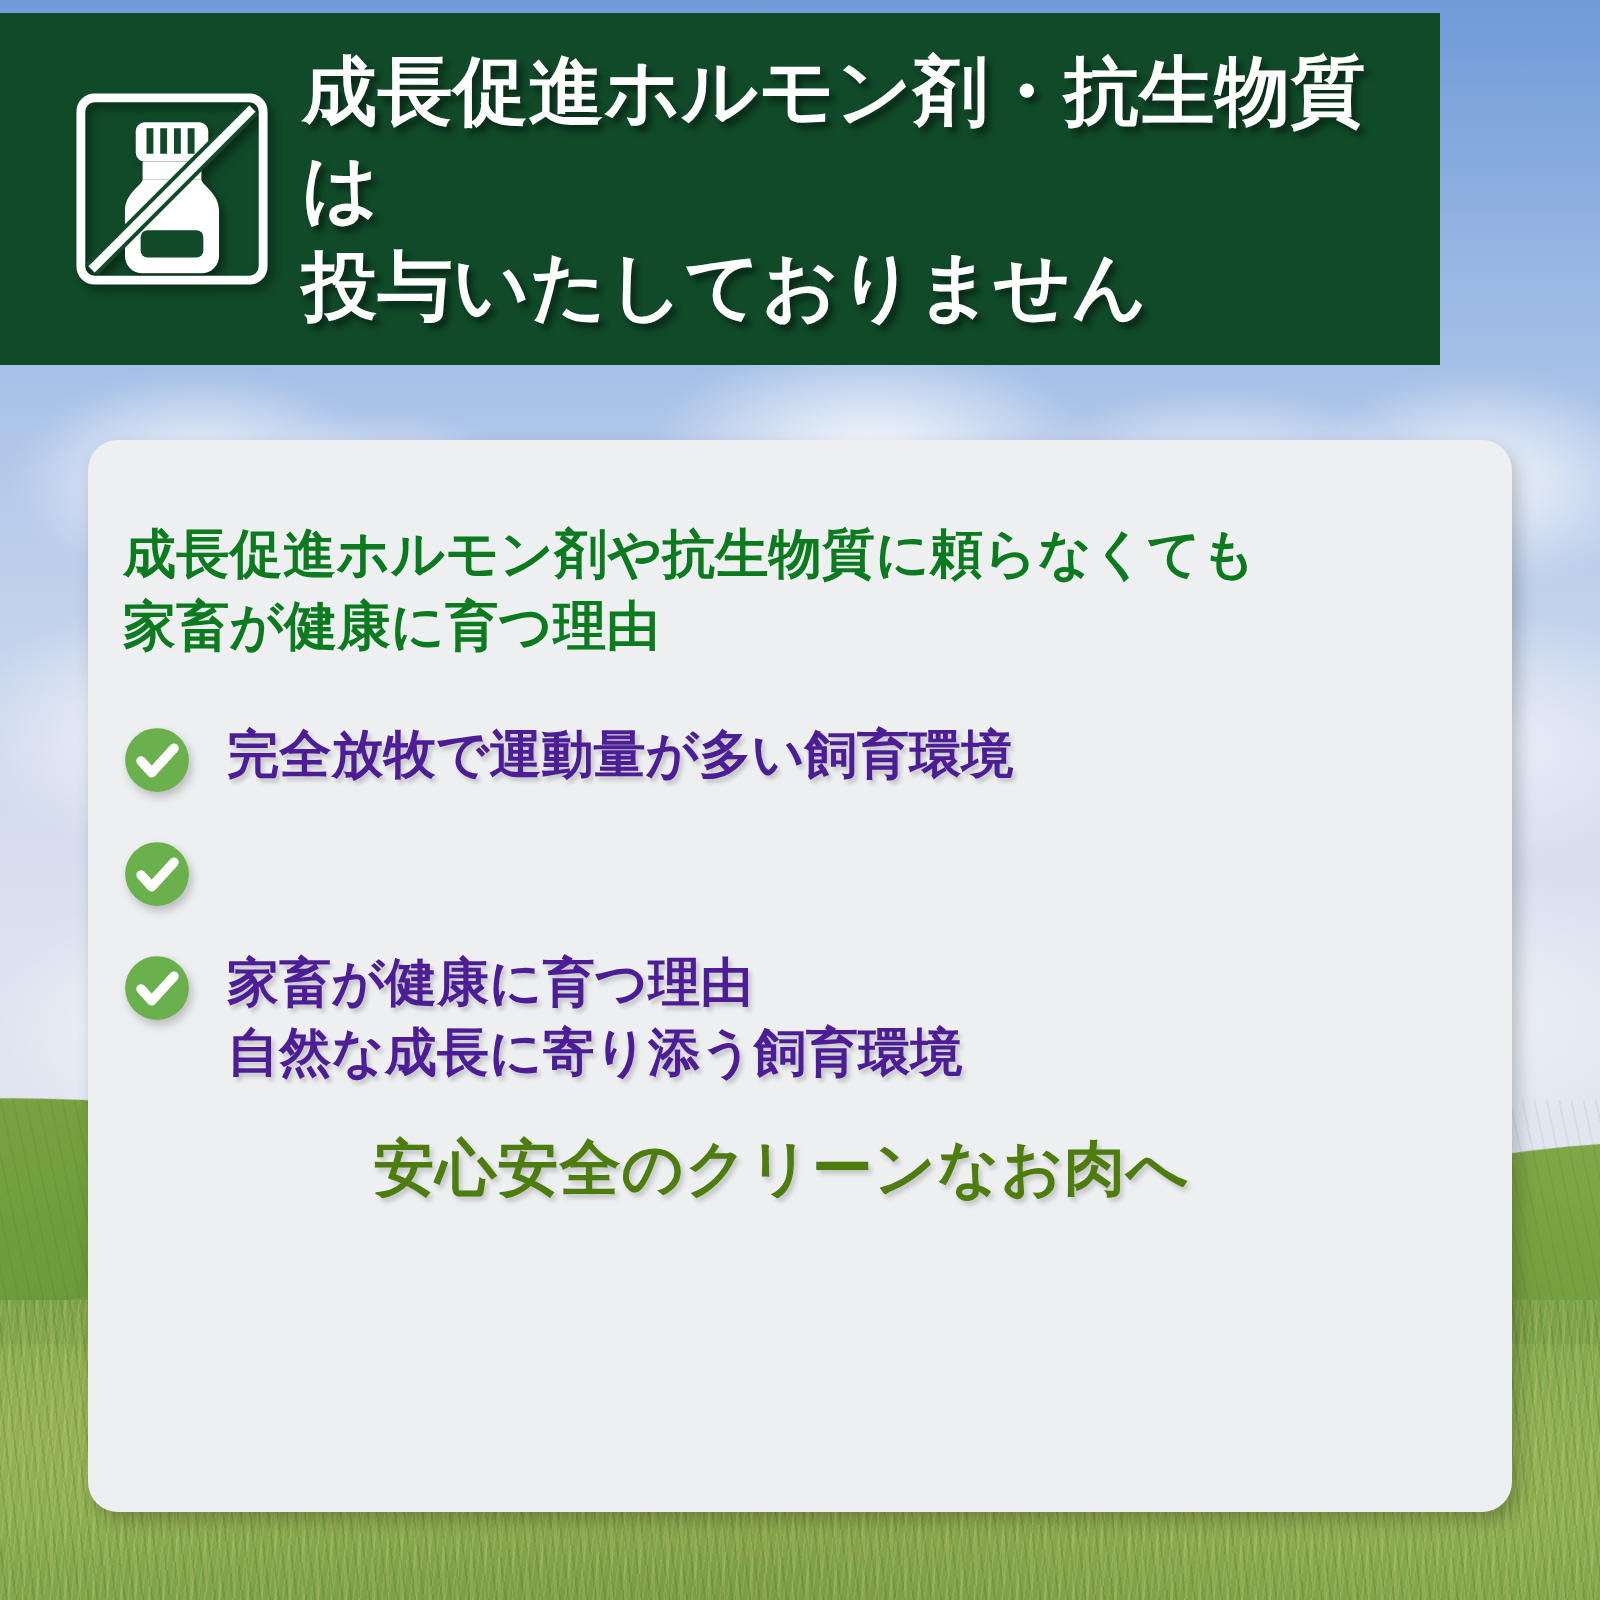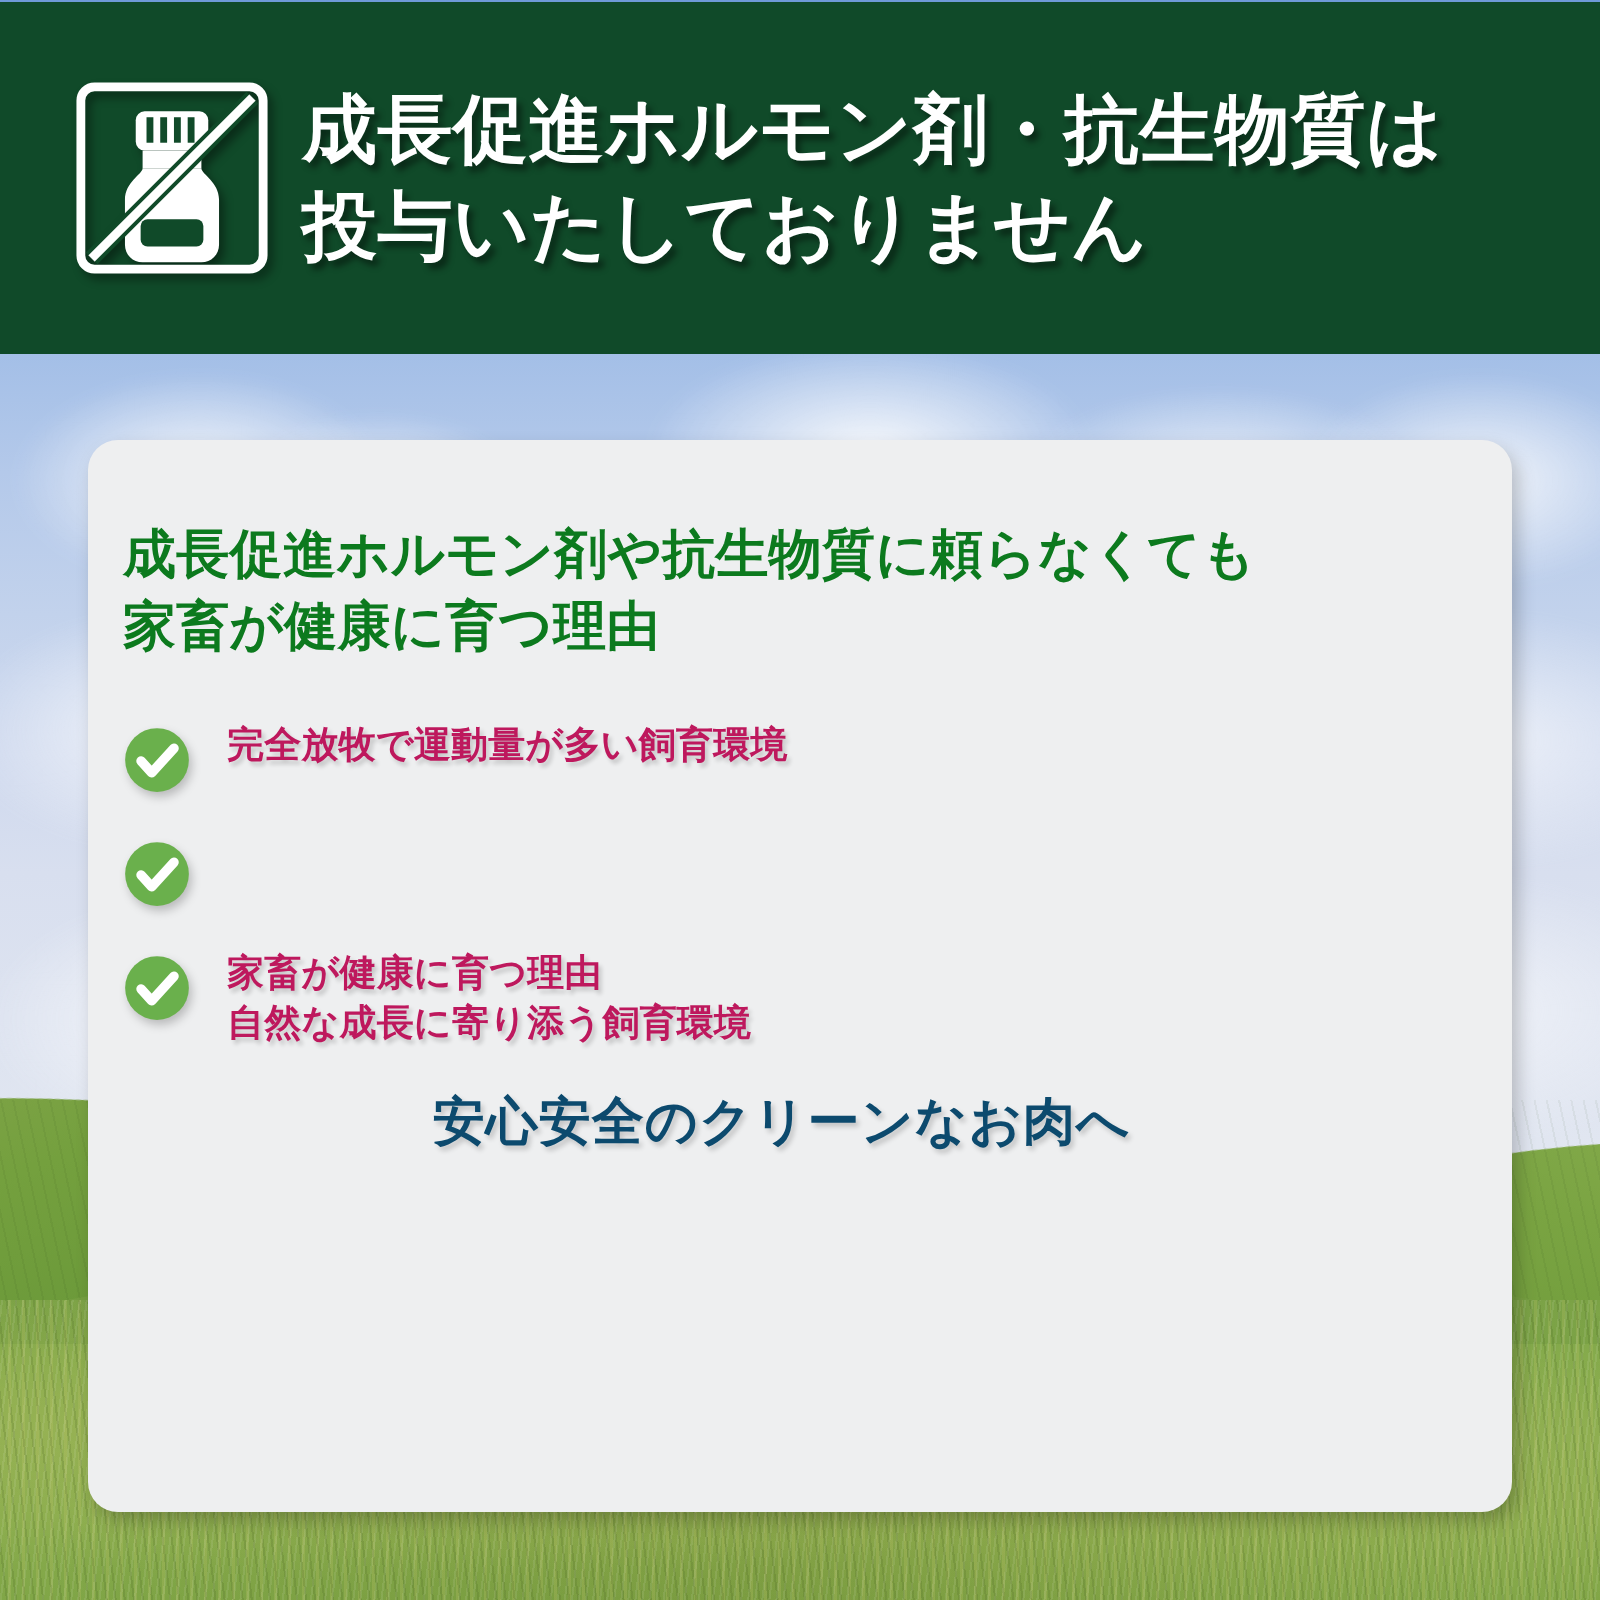--- a/index.html
+++ b/index.html
@@ -160,22 +160,22 @@
       repeating-linear-gradient(78deg, rgba(50,75,20,0.10) 0 2px, rgba(0,0,0,0) 2px 12px);
     pointer-events: none;
     mix-blend-mode: multiply;
     opacity: .55;
   }
 
   
   .header-band {
     position: absolute;
     left: 0;
-    top: 2px;
-    width: 1600px;
+    top: 13px;
+    width: 1440px;
     height: 352px;
     background: #104a29;
     display: flex;
     align-items: center;
     padding-left: 74px;
     box-sizing: border-box;
   }
 
   .header-icon {
     flex: 0 0 auto;
@@ -236,33 +236,33 @@
     flex: 0 0 auto;
     width: 68px;
     height: 68px;
     margin-right: 36px;
     margin-top: 6px;
     filter: drop-shadow(3px 5px 5px rgba(0,0,0,0.22));
   }
   .check-icon svg { display: block; width: 100%; height: 100%; }
 
   .check-text {
-    color: #be185d;
-    font-size: 37px;
+    color: #4c1d95;
+    font-size: 52px;
     font-weight: 700;
     line-height: 1.34;
     white-space: pre-line;
     letter-spacing: 0.2px;
     text-shadow: 3px 4px 4px rgba(0,0,0,0.18);
     font-family: Liberation Serif, serif;
   }
 
   .card-footer {
-    color: #0c4a6e;
-    font-size: 52px;
+    color: #4d7c0f;
+    font-size: 61px;
     font-weight: 700;
     text-align: center;
     letter-spacing: 1px;
     margin-top: 24px;
     text-shadow: 3px 4px 5px rgba(0,0,0,0.18);
   }
 </style>
 </head>
 <body>
 

